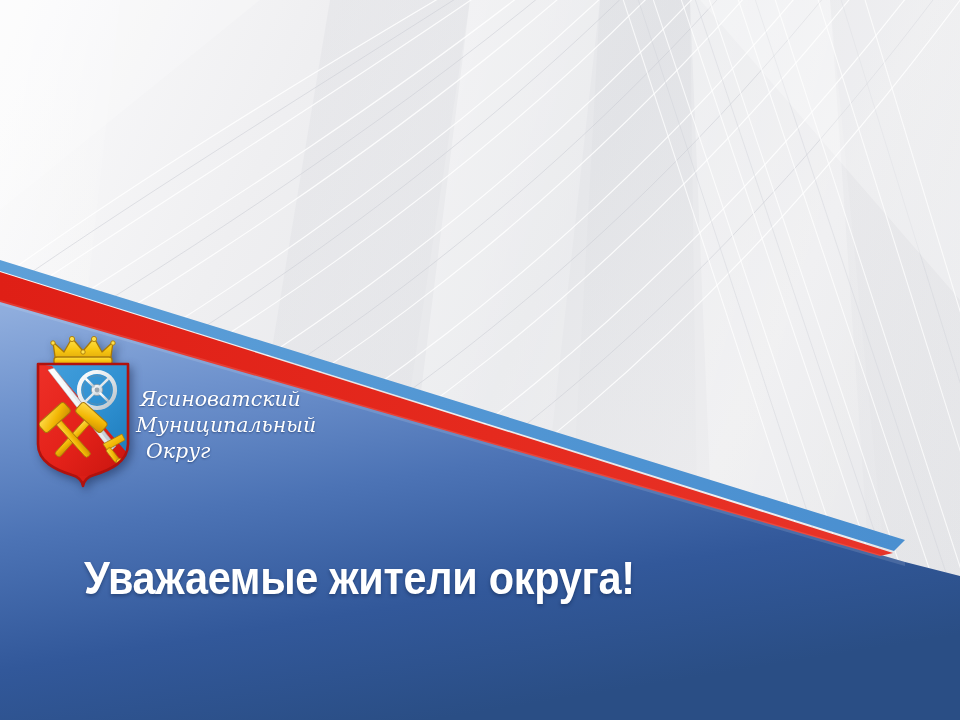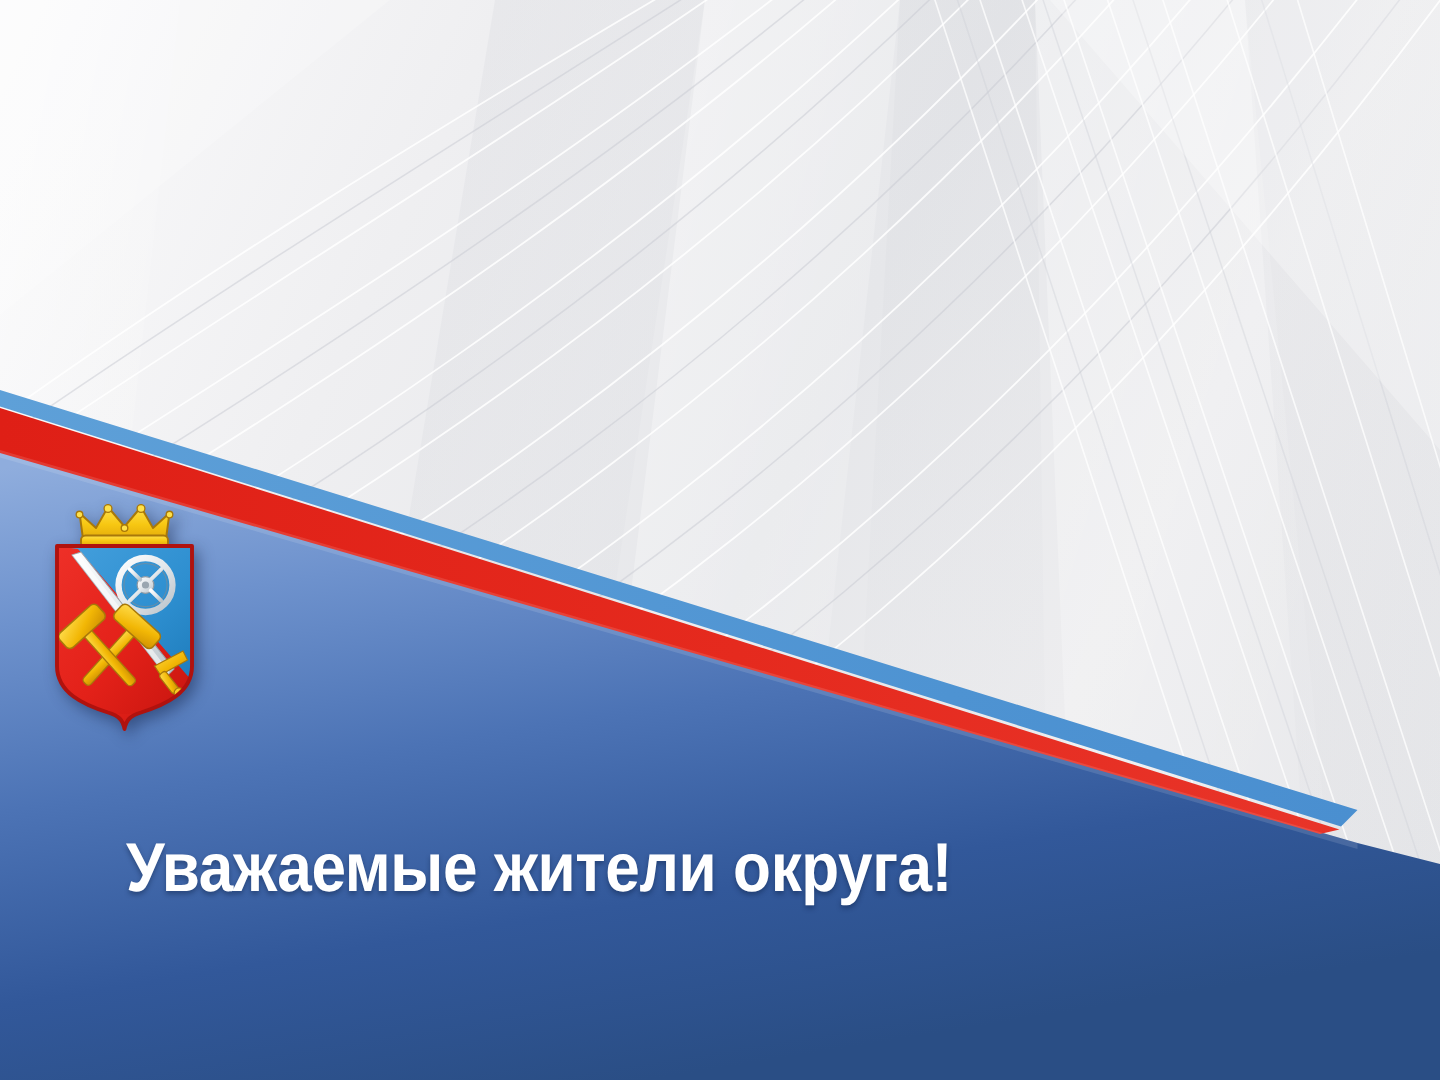--- a/index.html
+++ b/index.html
@@ -292,17 +292,22 @@
       <path d="M 14,28
                L 104,28
                L 104,108
                C 104,126 86,134 70,139
                C 63,141 60,144 59,150
                C 58,144 55,141 48,139
                C 32,134 14,126 14,108
                Z" fill="none" stroke="#B0120E" stroke-width="2.6" stroke-linejoin="round"></path>
     </svg>
 
+    <div class="emblem-text">
+      <span class="ln1">Ясиноватский</span>
+      <span class="ln2">Муниципальный</span>
+      <span class="ln3">Округ</span>
+    </div>
   </div>
 
   <div class="headline">Уважаемые жители округа!</div>
 
 </div>
 
 </body></html>

